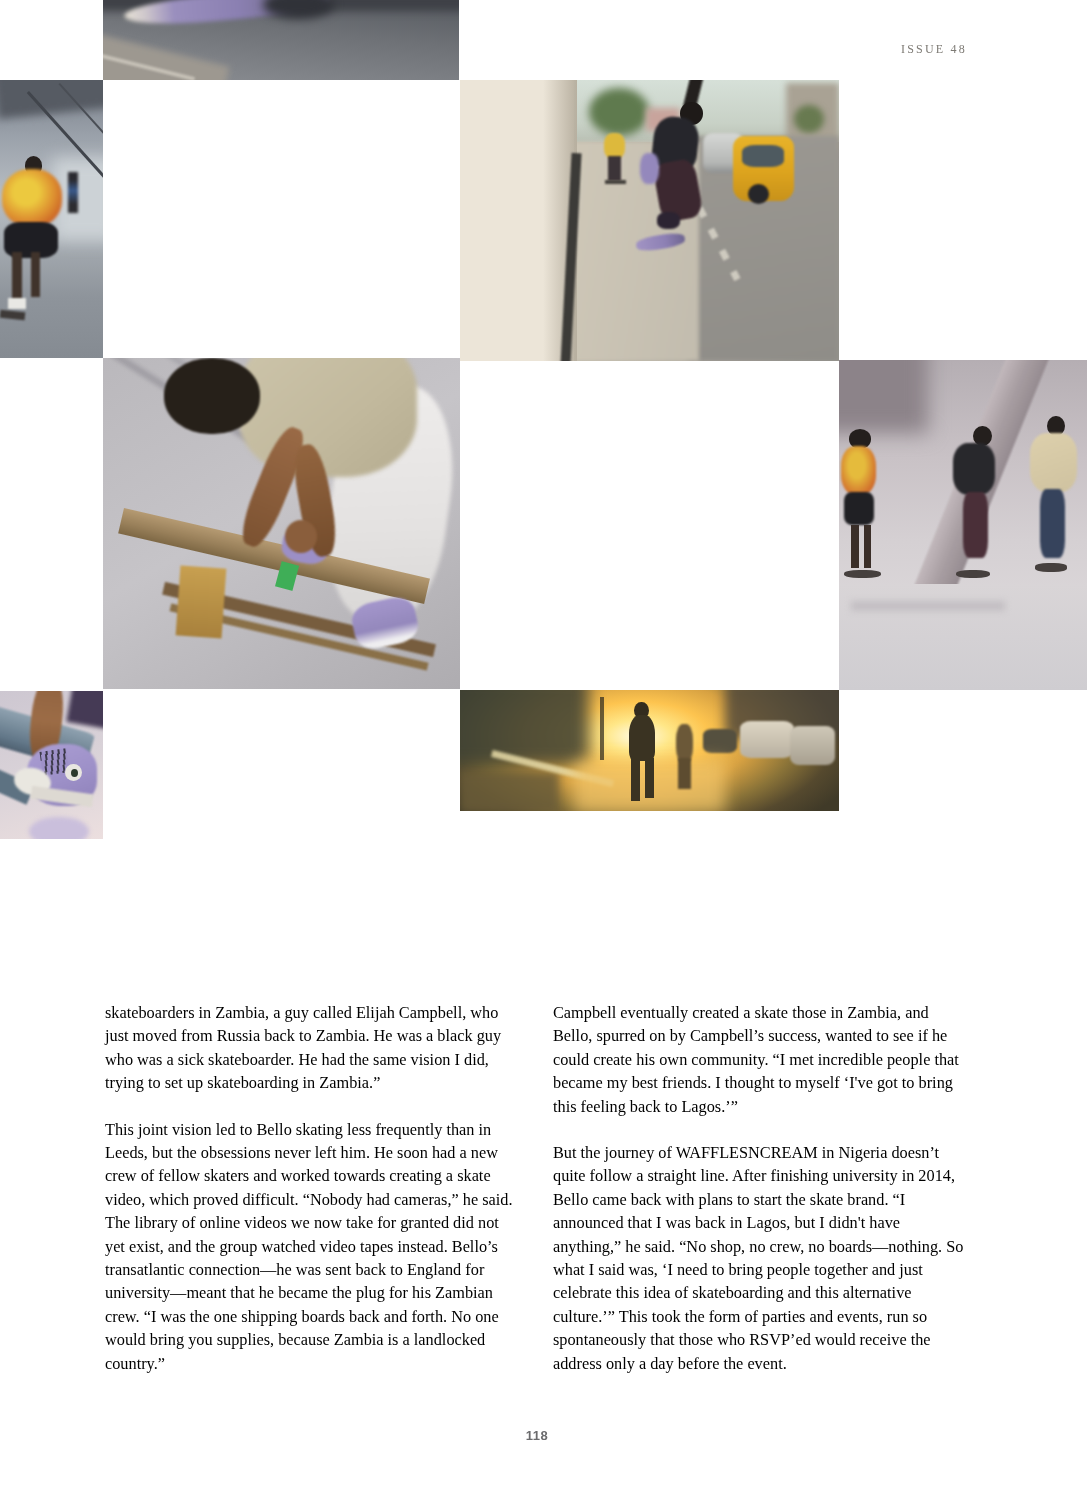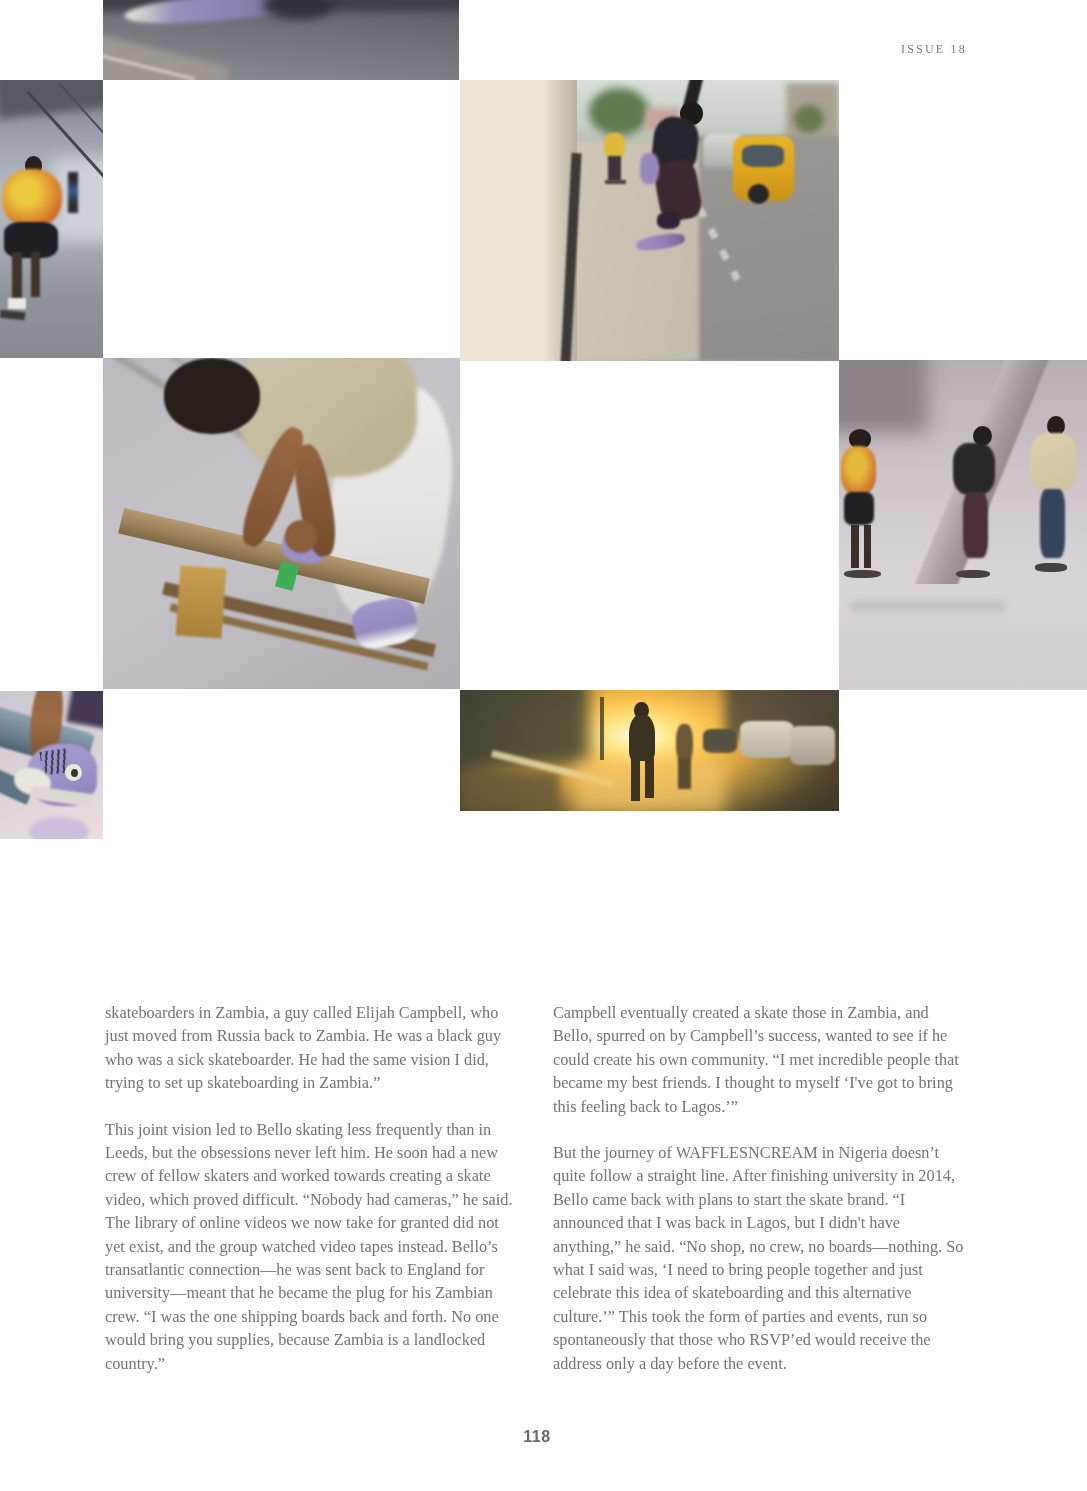--- a/index.html
+++ b/index.html
@@ -3,29 +3,29 @@
 <meta charset="utf-8">
 <style>
   html,body{margin:0;padding:0;background:#ffffff;}
   .page{position:relative;width:1087px;height:1491px;background:#ffffff;overflow:hidden;
         font-family:"Liberation Serif",serif;}
 
   
   .issue-label{position:absolute;top:42px;right:120px;font-size:12px;letter-spacing:2.2px;
         color:#7d7a74;font-family:"Liberation Serif",serif;}
   .page-number{position:absolute;top:1428px;left:497px;width:80px;text-align:center;
-        font-family:"Liberation Sans",sans-serif;font-weight:700;font-size:16px;
+        font-family:"Liberation Sans",sans-serif;font-weight:700;font-size:13px;
         color:#6b6b6d;letter-spacing:.5px;}
 
   
   .columns{position:absolute;top:1001px;left:105px;width:865px;}
   .col{position:absolute;top:0;}
   .col-left{left:0;width:416px;}
   .col-right{left:448px;width:417px;}
-  .col p{margin:0 0 23px 0;font-size:16.3px;line-height:23.4px;color:#737373;
+  .col p{margin:0 0 23px 0;font-size:16.3px;line-height:23.4px;color:#000000;
         font-family:"Liberation Serif",serif;}
 
   
   .photo{position:absolute;overflow:hidden;}
   .sh{position:absolute;}
 
   .photo-a{left:103px;top:0;width:356px;height:80px;
         background:linear-gradient(186deg,#565a60 0%,#6e7176 40%,#8b8e93 100%);}
   .a-darktop{left:-2%;top:-10%;width:104%;height:24%;background:#3e4046;filter:blur(4px);}
   .a-deck{left:6%;top:-8%;width:58%;height:32%;border-radius:50%/60%;transform:rotate(-5deg);
@@ -173,21 +173,21 @@
   .g-leg1{left:45.2%;top:56%;width:2.4%;height:36%;background:#3a3322;filter:blur(.6px);}
   .g-leg2{left:48.8%;top:56%;width:2.4%;height:33%;background:#3a3322;filter:blur(.6px);}
   .g-fig2{left:57%;top:28%;width:4.5%;height:32%;background:#6b5838;border-radius:40%;filter:blur(1px);}
   .g-fig2legs{left:57.6%;top:56%;width:3.4%;height:26%;background:#5d4c30;filter:blur(1px);}
 </style>
 </head>
 <body>
 
 <div class="page">
 
-  <div class="issue-label">ISSUE 18</div>
+  <div class="issue-label">ISSUE 48</div>
 
   <div class="photo photo-a" aria-label="Blurred purple-patterned skateboard rolling across dark asphalt, light curb in lower left">
     <div class="sh a-darktop"></div>
     <div class="sh a-deck"></div>
     <div class="sh a-wheel"></div>
     <div class="sh a-curb"></div>
     <div class="sh a-curbline"></div>
   </div>
 
   <div class="photo photo-b" aria-label="Skater in yellow-orange tie-dye shirt and black shorts standing with a board under a concrete overpass">

